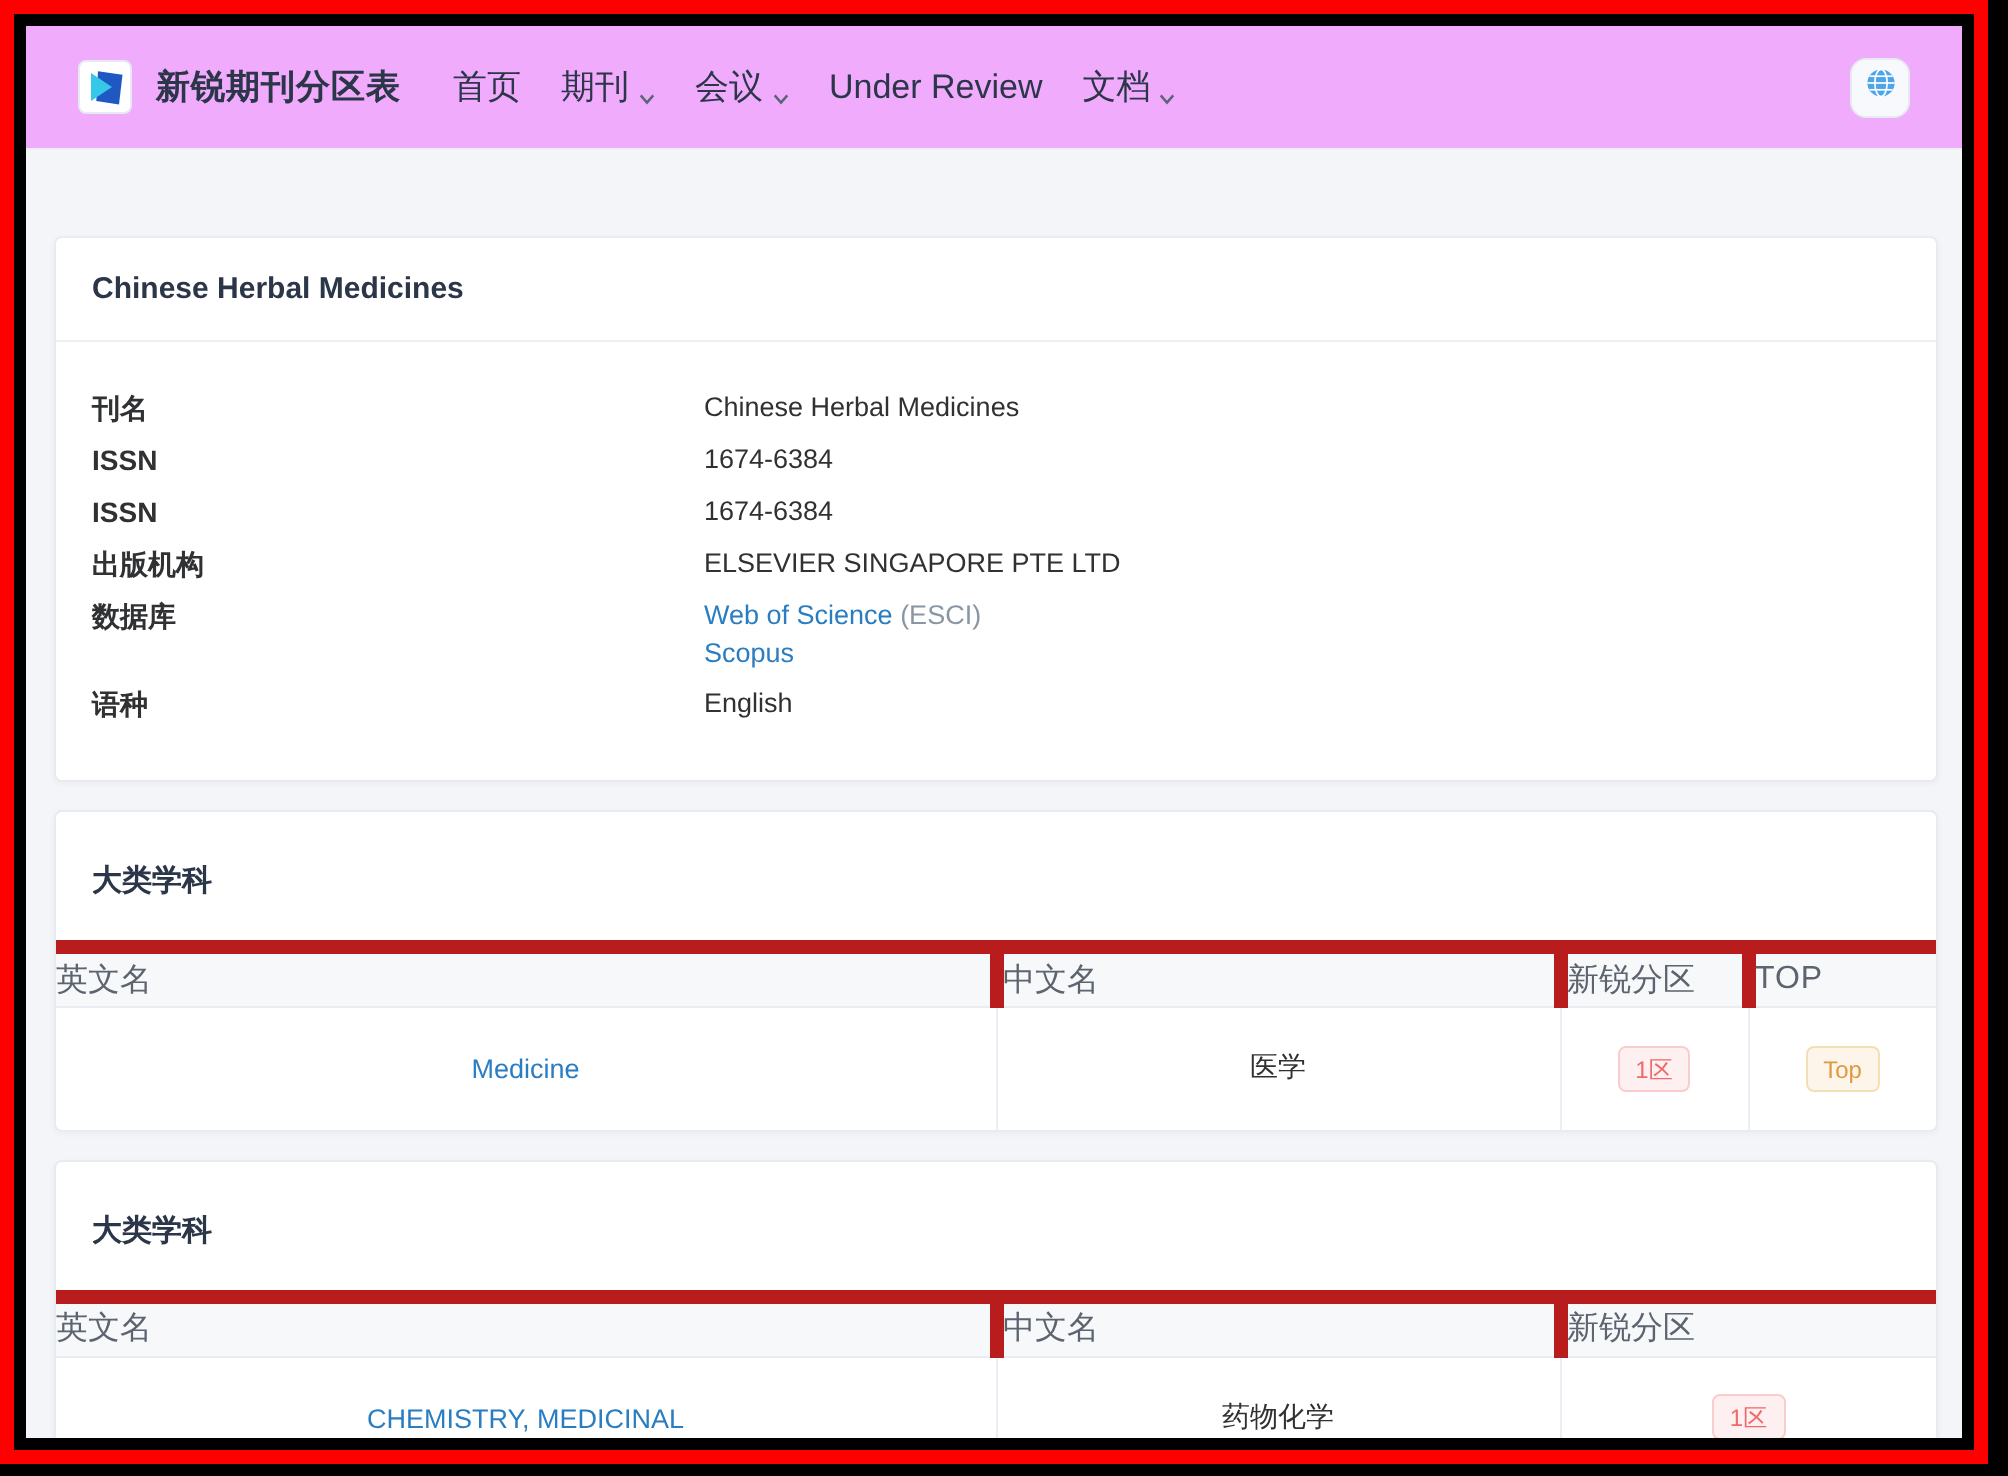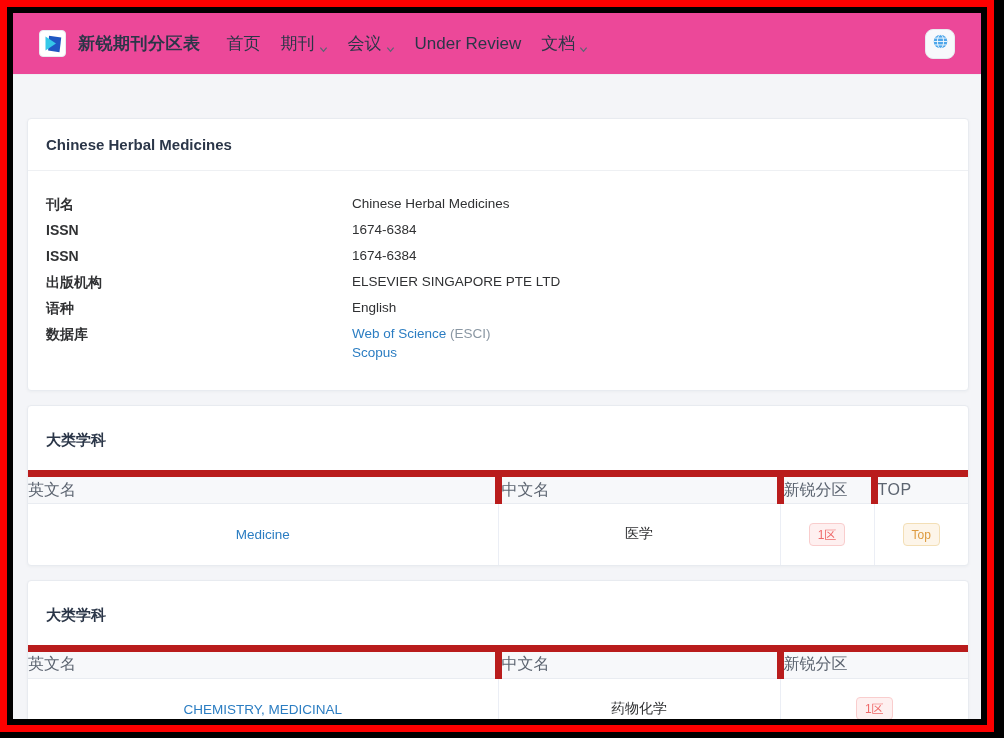--- a/index.html
+++ b/index.html
@@ -3,21 +3,21 @@
 <meta charset="utf-8">
 <style>
   * { margin:0; padding:0; box-sizing:border-box; }
   html,body { width:1004px; height:738px; background:#000; overflow:hidden;
     font-family:"Liberation Sans","DejaVu Sans",sans-serif; }
   .outer { width:1004px; height:738px; background:#000; padding:0 10px 6px 0; }
   .red-frame { width:100%; height:100%; border:7px solid #fe0000; background:#000; padding:6px; }
   .page { width:100%; height:100%; background:#f4f5f8; overflow:hidden; }
 
   
-  .navbar { height:62px; background:#ec4899; border-bottom:1px solid #edeff3;
+  .navbar { height:62px; background:#f0abfc; border-bottom:1px solid #edeff3;
     display:flex; align-items:center; padding:0 26px; }
   .brand { display:flex; align-items:center; gap:12px; }
   .logo-box { width:27px; height:27px; background:#fff; border:1px solid #e7eaf2;
     border-radius:4px; display:flex; align-items:center; justify-content:center; }
   .brand-title { font-size:17px; font-weight:bold; color:#2b3648; letter-spacing:.5px; }
   .nav-items { display:flex; align-items:center; margin-left:16px; }
   .nav-item { display:flex; align-items:center; gap:4px; padding:8px 10px; cursor:pointer;
     font-size:17px; color:#2b3648; white-space:nowrap;text-align:center; }
   .chev { display:inline-block; width:9px; height:9px; }
   .nav-spacer { flex:1; }
@@ -138,33 +138,33 @@
         </div>
         <div class="detail-row">
           <span class="detail-label">ISSN</span>
           <span class="detail-value">1674-6384</span>
         </div>
         <div class="detail-row">
           <span class="detail-label">出版机构</span>
           <span class="detail-value">ELSEVIER SINGAPORE PTE LTD</span>
         </div>
         <div class="detail-row">
-          <span class="detail-label">语种</span>
-          <span class="detail-value">English</span>
-        </div>
-        <div class="detail-row">
           <span class="detail-label">数据库</span>
           <span class="detail-value">
             <div class="db-line">
               <a class="lnk">Web of Science</a><span class="muted"> (ESCI)</span>
             </div>
             <div class="db-line">
               <a class="lnk">Scopus</a>
             </div>
           </span>
+        </div>
+        <div class="detail-row">
+          <span class="detail-label">语种</span>
+          <span class="detail-value">English</span>
         </div>
       </div>
     </div>
 
     <div class="card">
       <div class="section-title">大类学科</div>
       <table class="grid">
         <colgroup>
                 <col style="width:50%">
                 <col style="width:30%">

